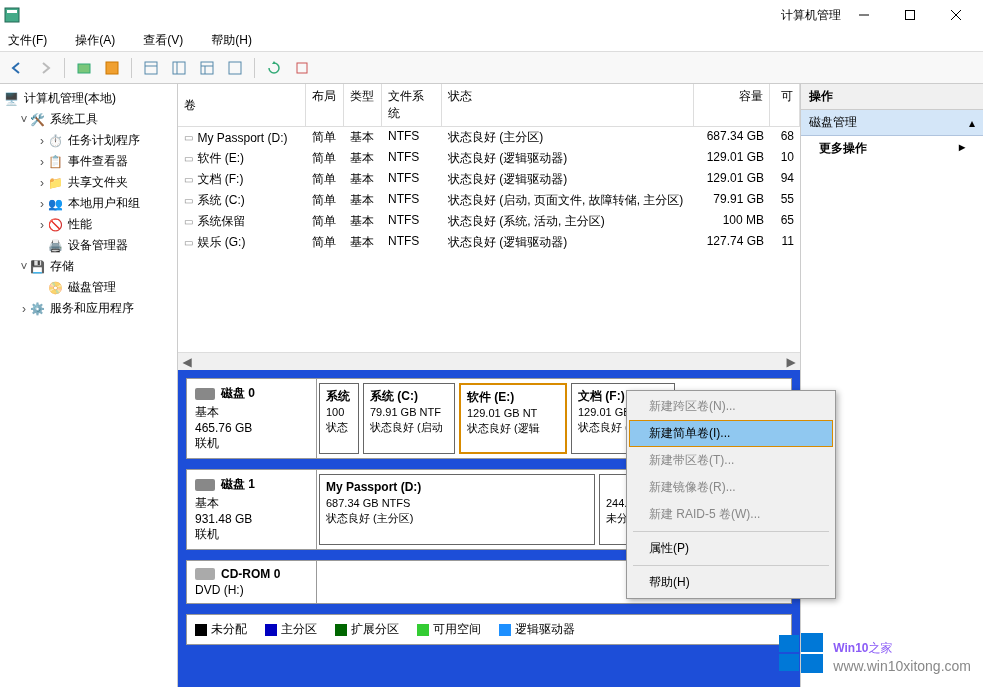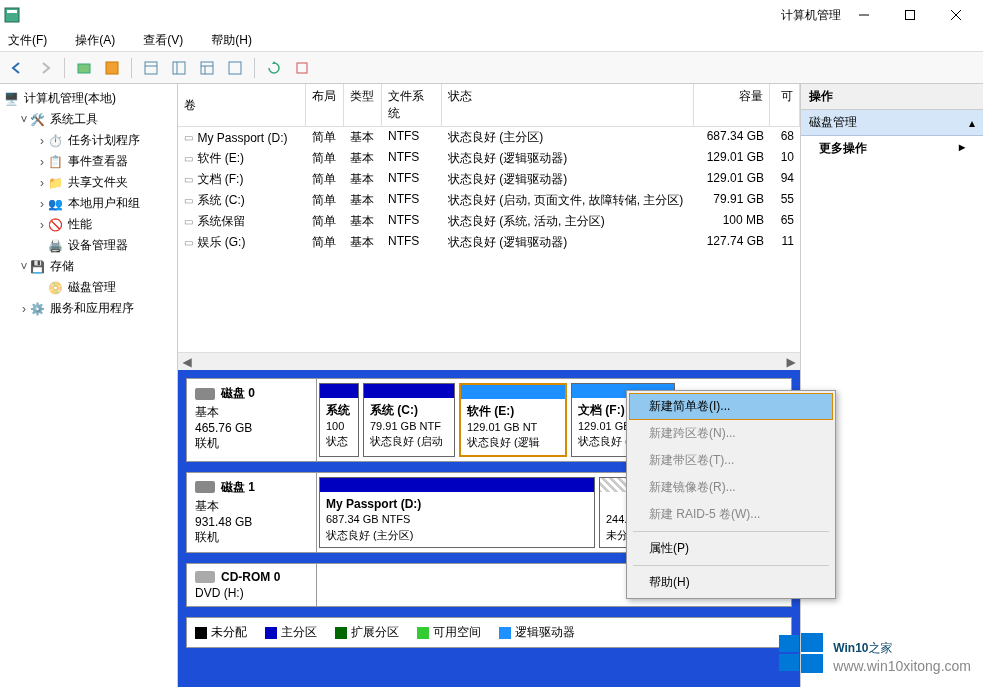--- a/index.html
+++ b/index.html
@@ -39,42 +39,42 @@
 .vol-row .col-vol::before { content:"▭"; color:#888; margin-right:4px; font-size:10px; }
 .hscroll { height:18px; background:#f0f0f0; border-top:1px solid #ddd; display:flex; align-items:center; }
 .hscroll .arrow { width:18px; text-align:center; color:#666; }
 .hscroll .track { flex:1; }
 .diskpanel { flex:1; overflow:auto; background:#1d4ed8; padding:8px; }
 .disk { display:flex; margin-bottom:10px; border:1px solid #999; background:#fff; }
 .disk-info { width:130px; padding:6px 8px; border-right:1px solid #999; }
 .disk-info .dicon { display:flex; align-items:center; margin-bottom:2px; }
 .disk-info .dicon .shape { width:20px; height:12px; background:#888; margin-right:6px; border-radius:2px; }
 .disk-parts { flex:1; display:flex; }
-.part { border:1px solid #666; margin:4px 2px; display:flex; flex-direction:column; overflow:hidden; position:relative; }
+.part { border:1px solid #666; margin:4px 2px; display:flex; overflow:hidden; position:relative; }
 .part.selected { border:2px solid #d88b00; }
 .part .pbar { height:14px; flex-shrink:0; }
 .part .pbody { padding:4px 6px; font-size:11px; line-height:1.4; }
 .bar-primary { background:#0000c0; }
 .bar-logical { background:#1e90ff; }
 .bar-free { background:linear-gradient(45deg,#ccc 25%,transparent 25%,transparent 50%,#ccc 50%,#ccc 75%,transparent 75%); background-size:8px 8px; }
 .legend { padding:6px 8px; display:flex; gap:18px; background:#fff; border:1px solid #999; }
 .legend span { display:flex; align-items:center; gap:4px; }
 .legend .sw { width:12px; height:12px; display:inline-block; }
 .sidebar { width:182px; }
 .sidebar-head { background:#f0f0f0; padding:4px 8px; border-bottom:1px solid #ccc; font-weight:bold; }
 .sidebar-section { background:#d4e6f8; padding:4px 8px; border-bottom:1px solid #b0c4de; display:flex; justify-content:space-between; align-items:center; }
 .sidebar-item { padding:4px 18px; display:flex; justify-content:space-between;font-weight:bold; }
 .ctxmenu { position:absolute; left:626px; top:390px; width:210px; background:#f0f0f0; border:1px solid #999; box-shadow:2px 2px 6px rgba(0,0,0,.3); z-index:100; padding:2px; }
 .ctxmenu .mi { padding:5px 20px; cursor:default; }
 .ctxmenu .mi.hl { background:#90c8f0; border:1px solid #d88b00; padding:4px 19px; }
 .ctxmenu .mi.dis { color:#888; }
 .ctxmenu .msep { height:1px; background:#ccc; margin:3px 4px; }
 .watermark { position:absolute; right:12px; bottom:12px; display:flex; align-items:center; gap:10px; z-index:50; }
 .watermark .wm-logo { width:44px; height:44px; }
-.watermark .wm-txt b { font-size:22px; color:#0c4a6e; }
+.watermark .wm-txt b { font-size:22px; color:#8b5cf6; }
 .watermark .wm-txt small { font-size:14px; color:#888; display:block; }
 </style>
 </head>
 <body>
 
 <div class="titlebar">
   <span class="icon">
     <svg width="16" height="16">
         <rect x="1" y="1" width="14" height="14" fill="#4a8" stroke="#265"></rect>
         <rect x="3" y="3" width="10" height="3" fill="#fff"></rect>
@@ -399,22 +399,22 @@
         </div>
       <div class="sidebar-item">
           <span>更多操作</span>
           <span>▸</span>
         </div>
     </div>
   </div>
 </div>
 
 <div class="ctxmenu">
+  <div class="mi dis">新建跨区卷(N)...</div>
   <div class="mi hl">新建简单卷(I)...</div>
-  <div class="mi dis">新建跨区卷(N)...</div>
   <div class="mi dis">新建带区卷(T)...</div>
   <div class="mi dis">新建镜像卷(R)...</div>
   <div class="mi dis">新建 RAID-5 卷(W)...</div>
   <div class="msep"></div>
   <div class="mi">属性(P)</div>
   <div class="msep"></div>
   <div class="mi">帮助(H)</div>
 </div>
 
 <div class="watermark">

